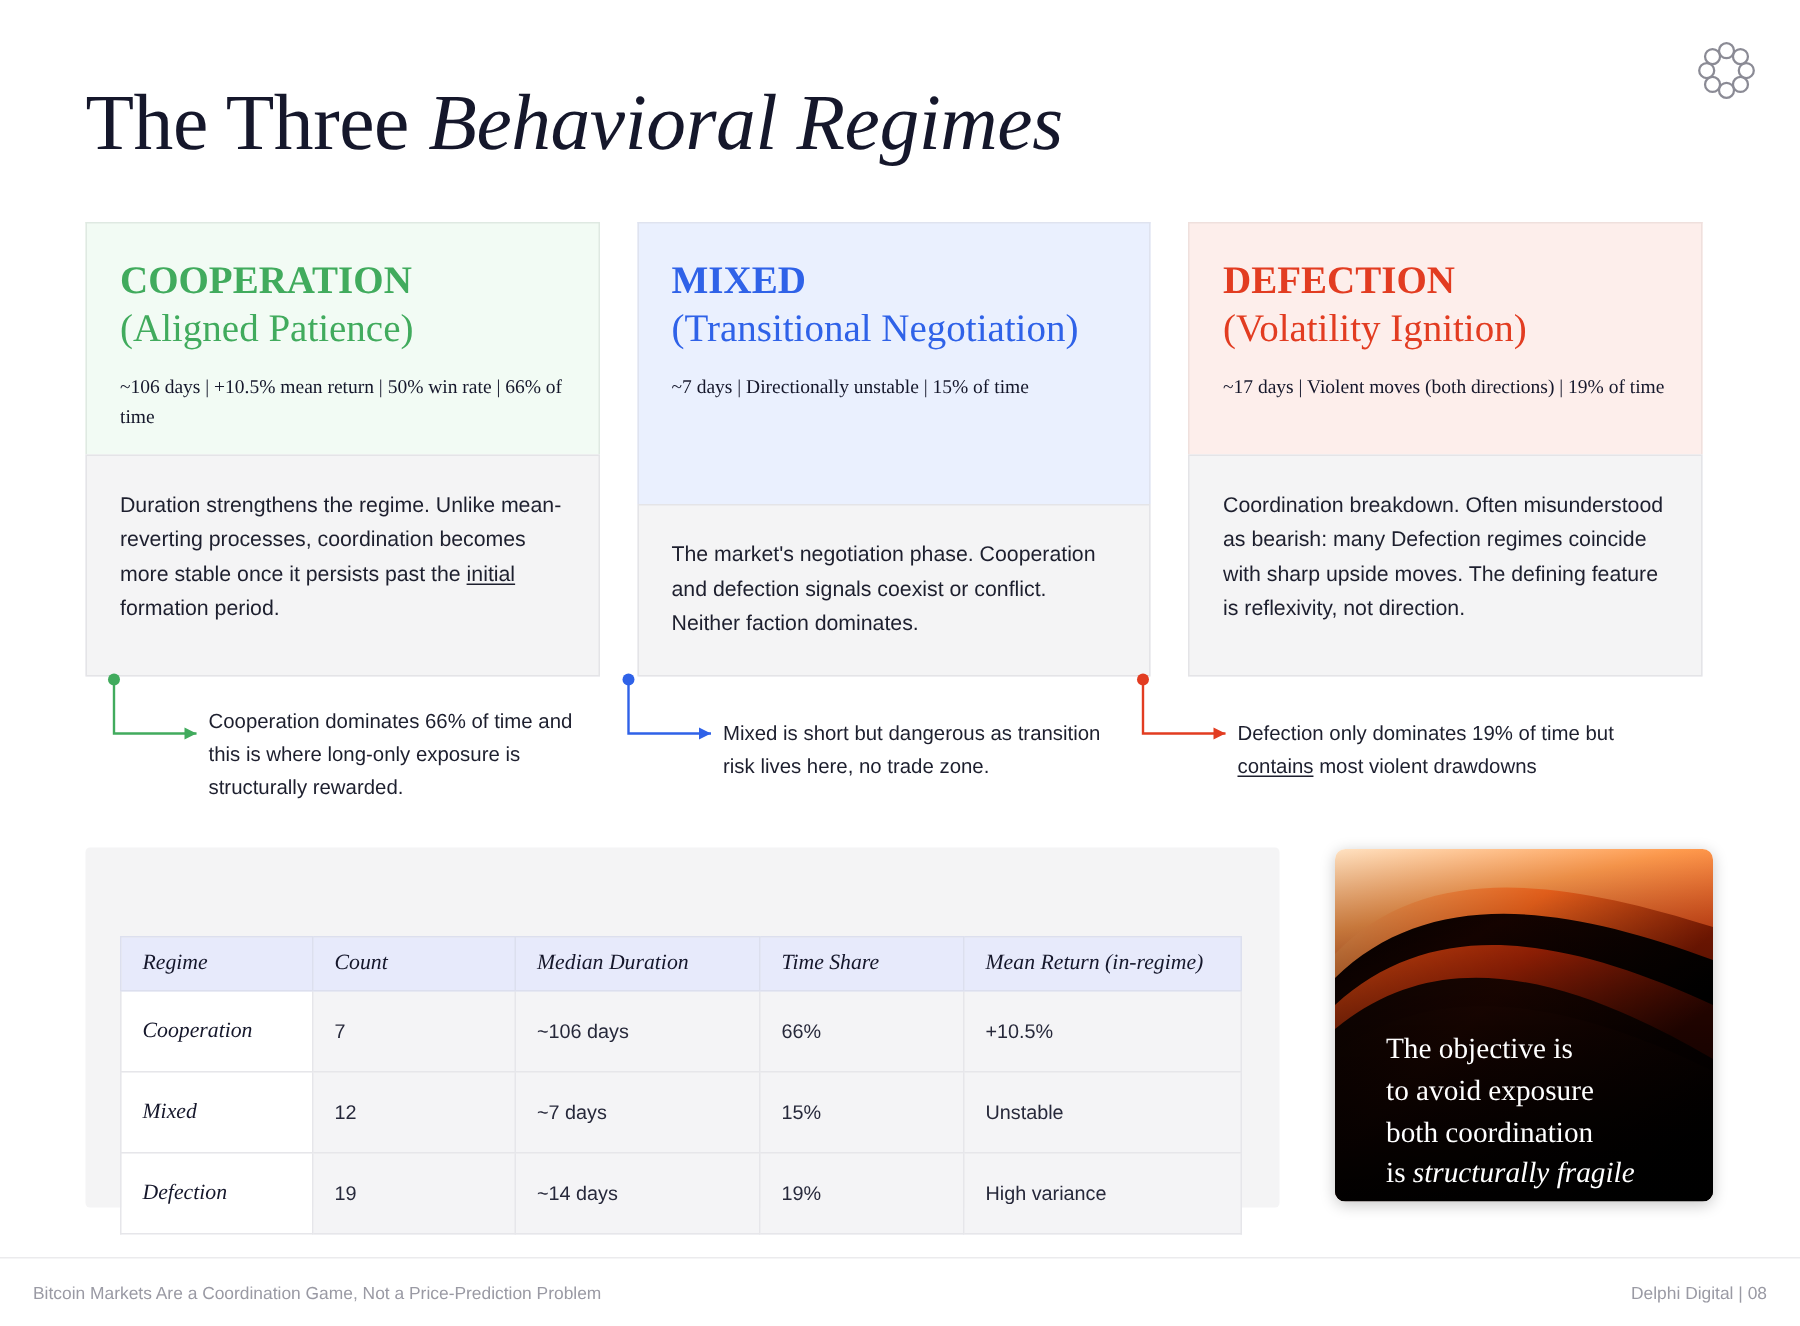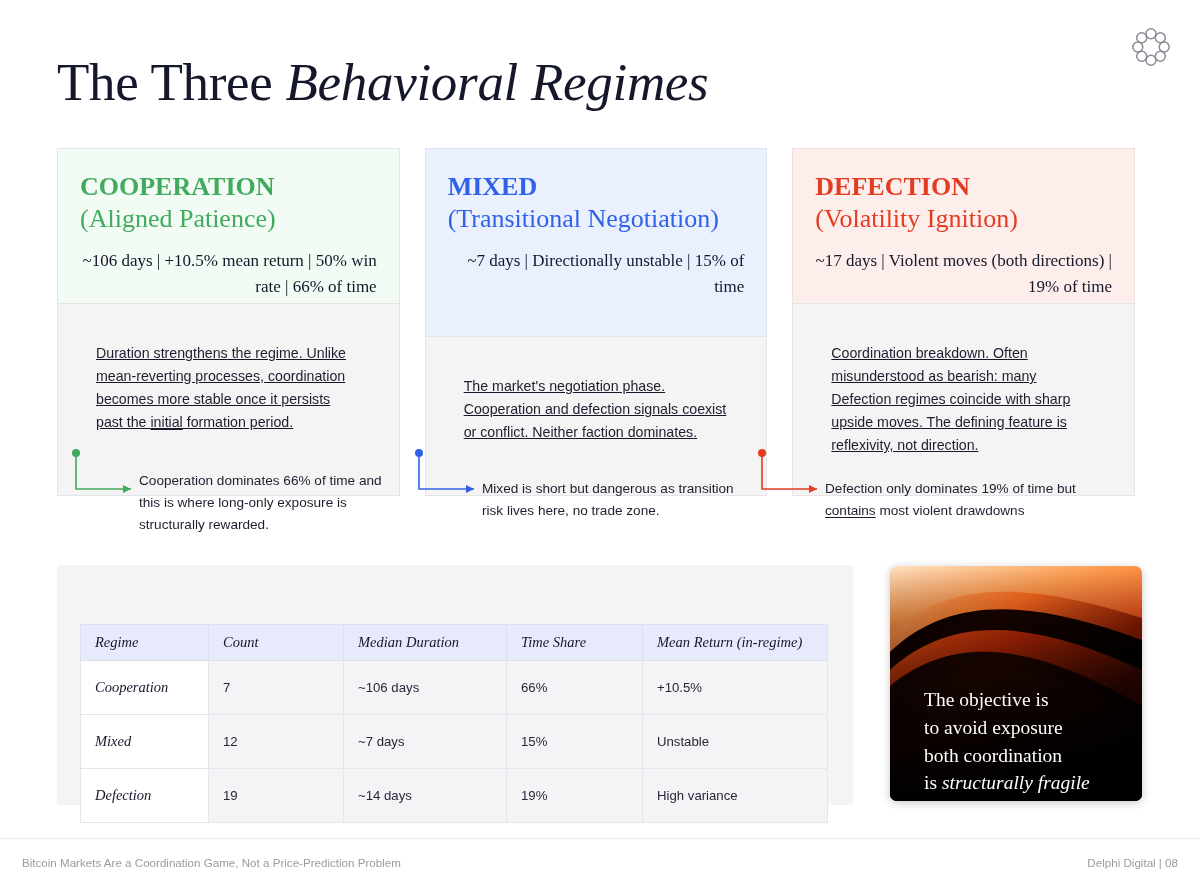--- a/index.html
+++ b/index.html
@@ -68,32 +68,30 @@
     line-height: 1.22;
     margin-bottom: 14px;
   }
   .card-title .sub { font-weight: 400; }
   .green .card-title { color: #41ab5d; }
   .blue  .card-title { color: #2f62e8; }
   .red   .card-title { color: #e23c21; }
 
   .card-stats {
     font-family: "Liberation Serif", serif;
-    font-size: 17px;
+    font-size: 13px;
     line-height: 1.5;
     color: #15172b;
-    text-align: right;
   }
 
   .card-body {
     background: #f4f4f5;
     border: 1px solid #e4e4e7;
-    padding: 38px;
+    padding: 22px;
     flex: 1;
-    text-decoration: underline;
   }
   .card-body p {
     font-size: 14.2px;
     line-height: 1.62;
     color: #1d1f2e;
   }
   .card-body u { text-decoration: underline; text-underline-offset: 2px; }
 
   
   .c1 .card-head { height: 155px; }

